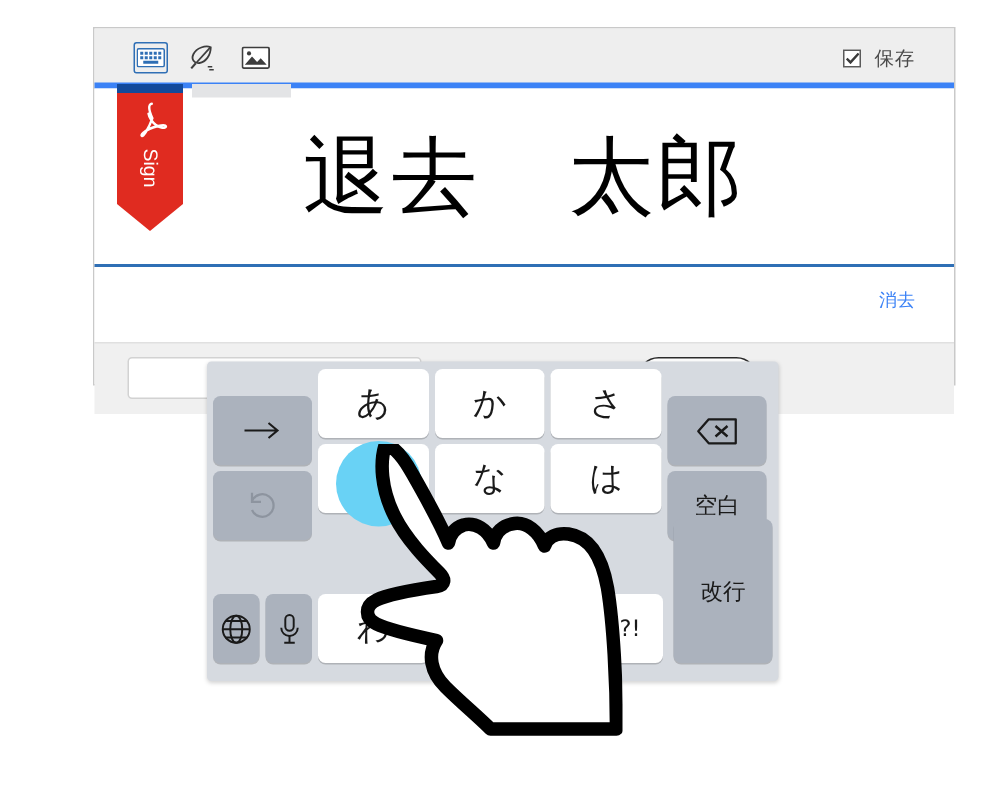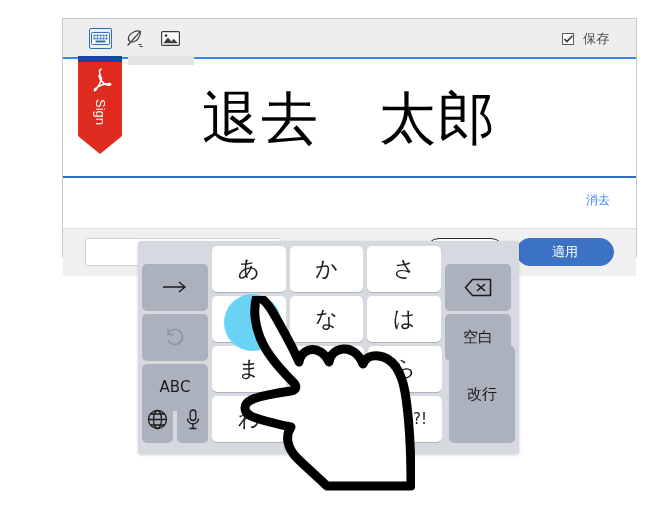--- a/index.html
+++ b/index.html
@@ -16,21 +16,21 @@
     position:absolute;left:62px;top:18px;width:575px;height:239px;
     background:#ffffff;
     border:1px solid #c9c9c9;
     box-sizing:border-box;
   }
 
   
   #toolbar{
     position:absolute;left:0;top:0;width:100%;height:40px;
     background:#eeeeee;
-    border-bottom:2px solid #3b82f6;
+    border-bottom:4px solid #3b82f6;
     box-sizing:border-box;
   }
   .tool-icons{position:absolute;left:26px;top:9px;display:flex;gap:12px;align-items:center;}
   .tool-btn{
     width:23px;height:21px;display:flex;align-items:center;justify-content:center;
     box-sizing:border-box;border:1px solid transparent;border-radius:2px;
   }
   .tool-btn.active{border-color:#2f6fb5;}
 
   .save-group{
@@ -235,21 +235,20 @@
   <div id="eraserow">
     <span id="erase-link">消去</span>
   </div>
 
   <div id="actionbar">
     <div id="name-input">
       <input type="text" value="" placeholder="" style="">
       <span id="clear-x">×</span>
     </div>
     <div class="btn" id="btn-close">閉じる</div>
-    <div class="btn" id="btn-apply">適用</div>
   </div>
 </div>
 
 <div id="tabrow">
   <div id="tab-active"></div>
   <div id="tab-inactive"></div>
 </div>
 
 <div id="ribbon">
   <div id="ribbon-body"></div>
@@ -289,26 +288,20 @@
         <path d="M4 7 A7.5 7.5 0 1 1 4 13" fill="none" stroke="#8d949f" stroke-width="1.5"></path>
         <path d="M4 1.5 L4 7.5 L10 7.5" fill="none" stroke="#8d949f" stroke-width="1.5"></path>
       </svg>
     </div>
     <div class="key light w-mid">た</div>
     <div class="key light w-mid">な</div>
     <div class="key light w-mid">は</div>
     <div class="key dark w-side small">空白</div>
   </div>
 
-  <div class="kb-row" id="row3">
-    <div class="key dark w-side small">ABC</div>
-    <div class="key light w-mid">ま</div>
-    <div class="key light w-mid">や</div>
-    <div class="key light w-mid">ら</div>
-  </div>
 
   <div class="kb-row" id="row4">
     <div class="key dark w-half">
       <svg width="21" height="21" viewBox="0 0 21 21">
         <circle cx="10.5" cy="10.5" r="9" fill="none" stroke="#1a1a1a" stroke-width="1.3"></circle>
         <ellipse cx="10.5" cy="10.5" rx="4" ry="9" fill="none" stroke="#1a1a1a" stroke-width="1.3"></ellipse>
         <path d="M1.5 10.5 L19.5 10.5 M3 5 L18 5 M3 16 L18 16" fill="none" stroke="#1a1a1a" stroke-width="1.3"></path>
       </svg>
     </div>
     <div class="key dark w-half">

